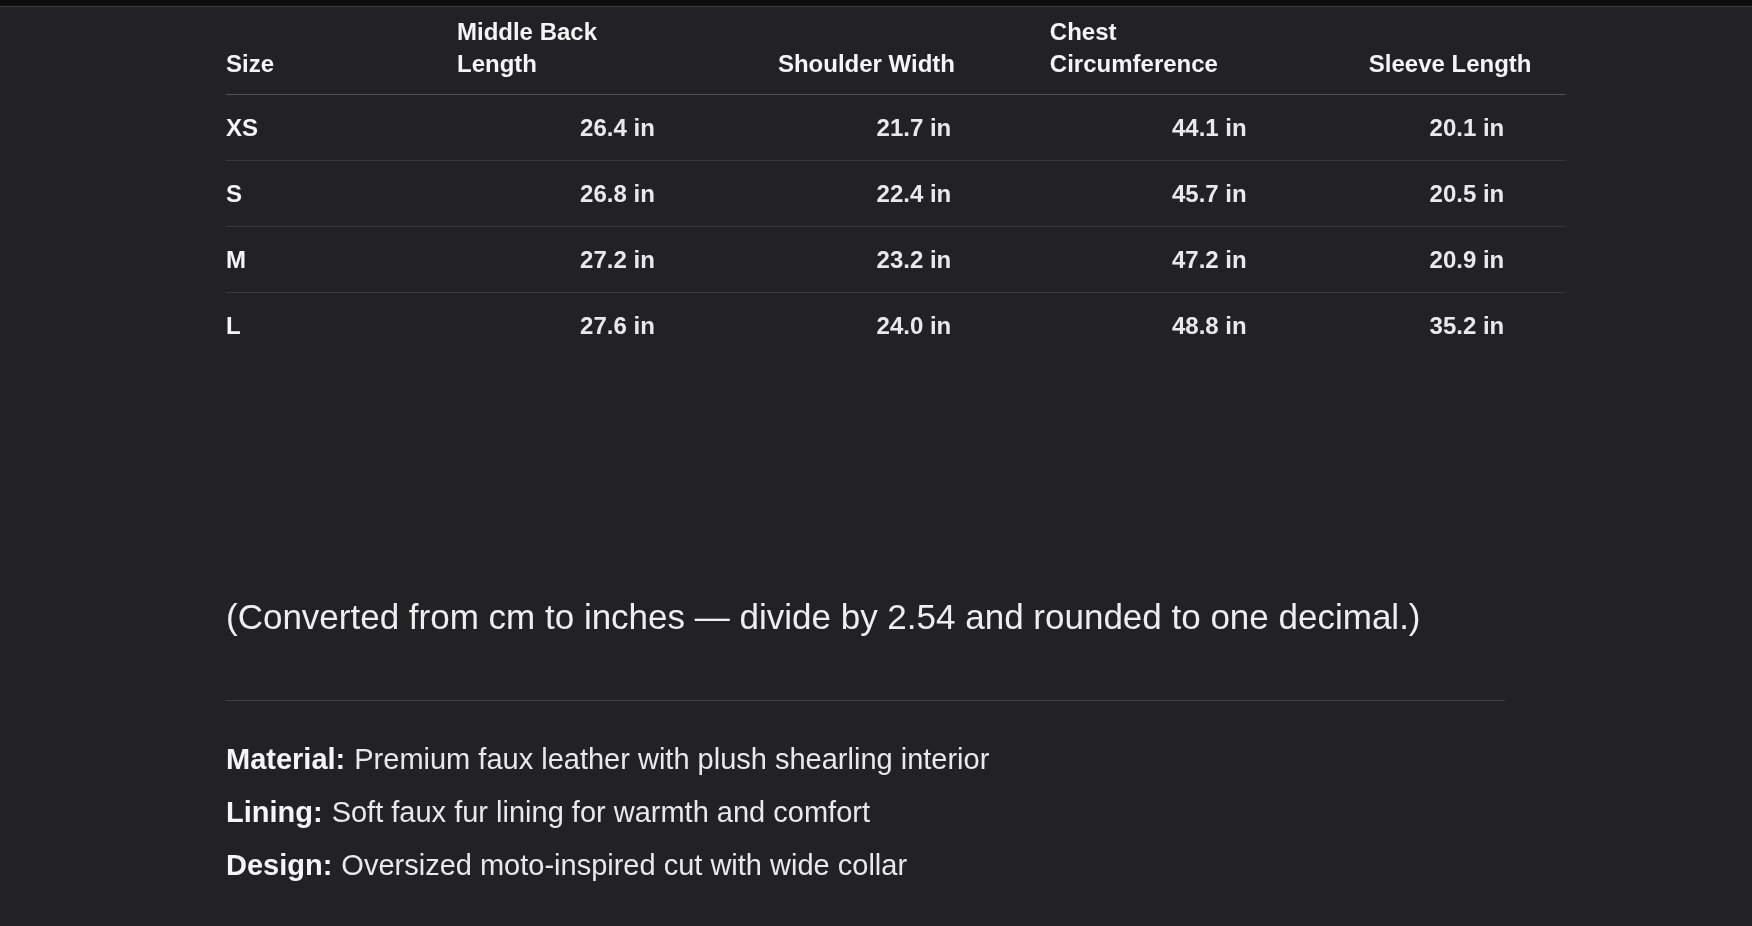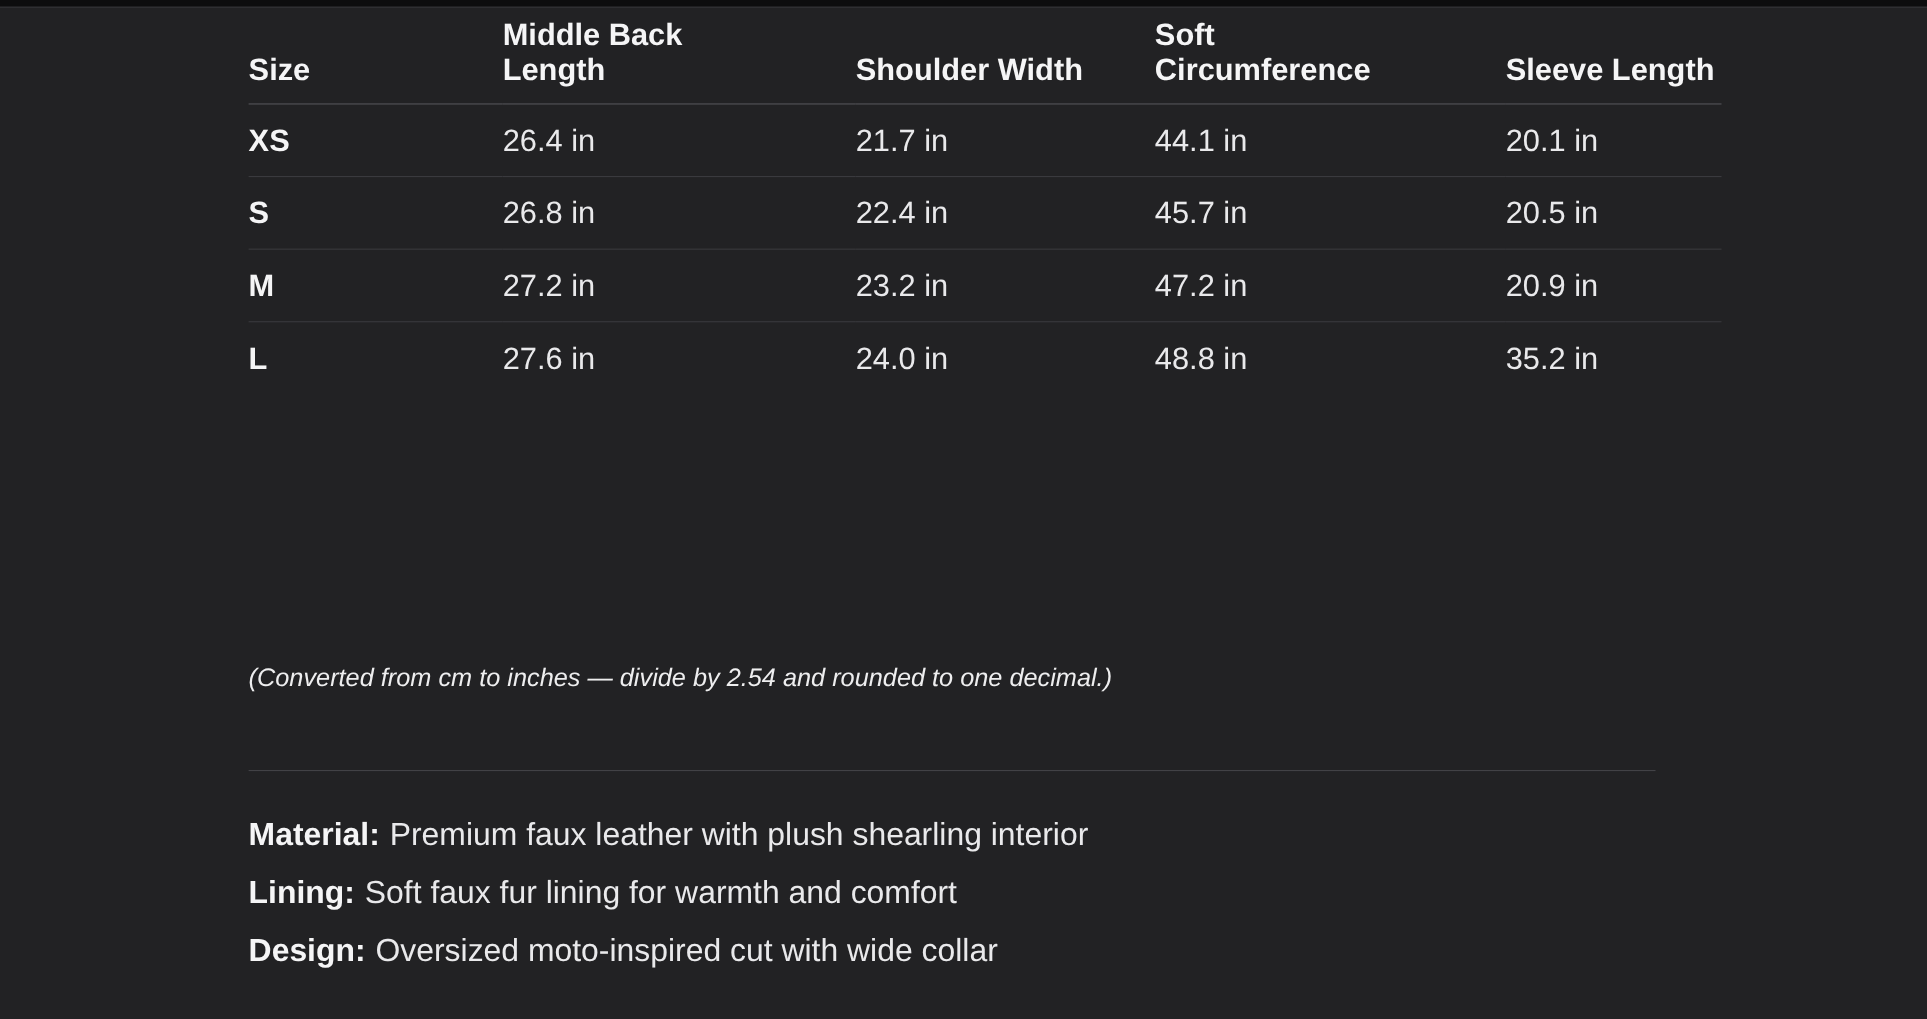--- a/index.html
+++ b/index.html
@@ -31,21 +31,21 @@
     width: 1339px;
   }
   table.size-chart {
     width: 100%;
     border-collapse: collapse;
     table-layout: fixed;
   }
   table.size-chart th,
   table.size-chart td {
     text-align: left;
-    font-size: 28px;
+    font-size: 24px;
   }
   table.size-chart thead th {
     vertical-align: bottom;
     font-weight: 700;
     color: #f5f5f6;
     line-height: 32px;
     padding: 16px 0 14px 0;
     border-bottom: 1px solid #545459;
   }
   
@@ -58,37 +58,37 @@
   table.size-chart tbody td {
     padding: 14px 0;
     line-height: 37px;
     border-bottom: 1px solid #3a3a3e;
   }
   table.size-chart tbody th {
     font-weight: 700;
     color: #f5f5f6;
   }
   table.size-chart tbody td {
-    font-weight: 400;
+    font-weight: 700;
     color: #e9e9eb;
+    text-align: center;
   }
   table.size-chart tbody tr:last-child th,
   table.size-chart tbody tr:last-child td {
     border-bottom: none;
   }
 
   
   .note {
     position: absolute;
     left: 226px;
     top: 598px;
     width: 1339px;
-    font-size: 23px;
+    font-size: 35px;
     line-height: 37px;
-    font-style: italic;
     color: #eeeeef;
   }
 
   
   .divider {
     position: absolute;
     left: 226px;
     top: 700px;
     width: 1279px;
     height: 0;
@@ -125,21 +125,21 @@
       <col style="width:23.97%">
       <col style="width:20.31%">
       <col style="width:23.82%">
       <col style="width:14.65%">
     </colgroup>
     <thead>
       <tr>
         <th><span>Size</span></th>
         <th><span>Middle Back Length</span></th>
         <th><span>Shoulder Width</span></th>
-        <th><span>Soft Circumference</span></th>
+        <th><span>Chest Circumference</span></th>
         <th><span>Sleeve Length</span></th>
       </tr>
     </thead>
     <tbody>
       <tr>
         <th>XS</th>
         <td>26.4 in</td>
         <td>21.7 in</td>
         <td>44.1 in</td>
         <td>20.1 in</td>

